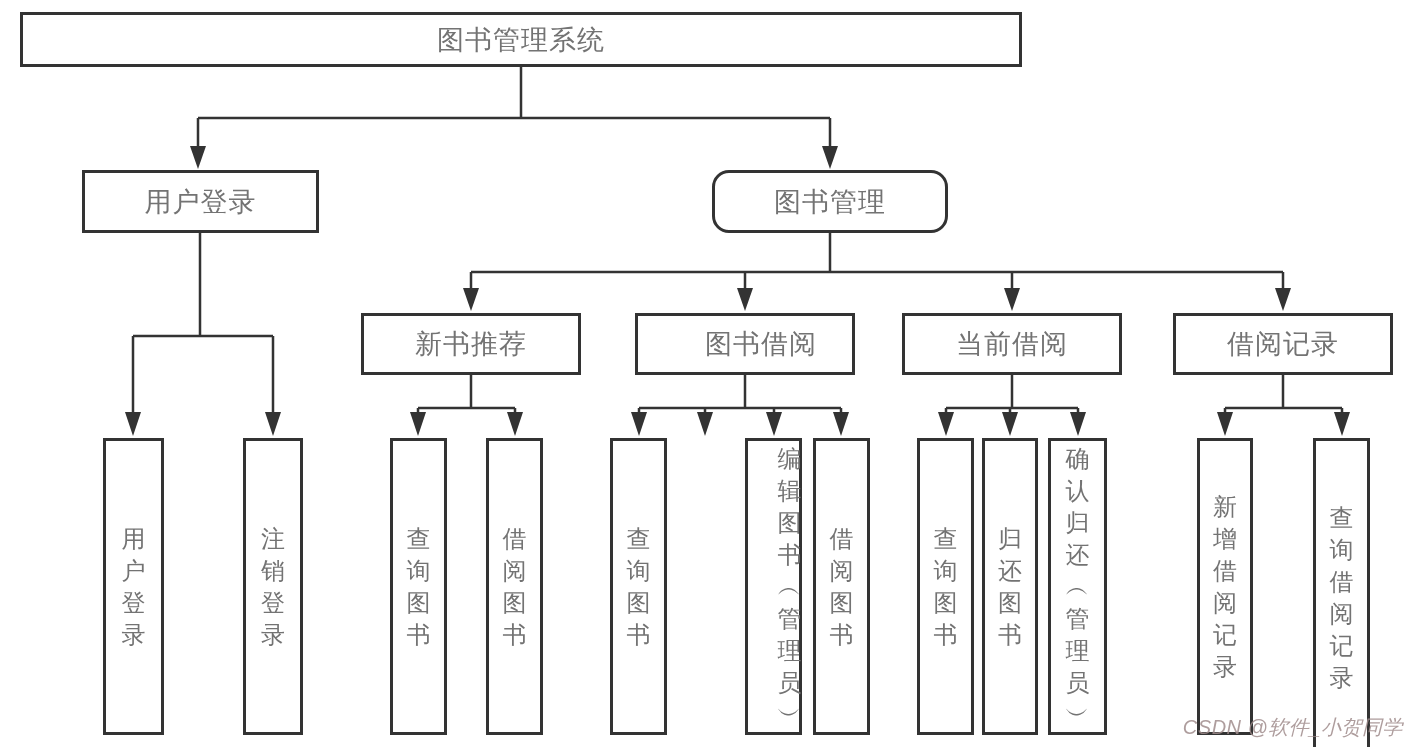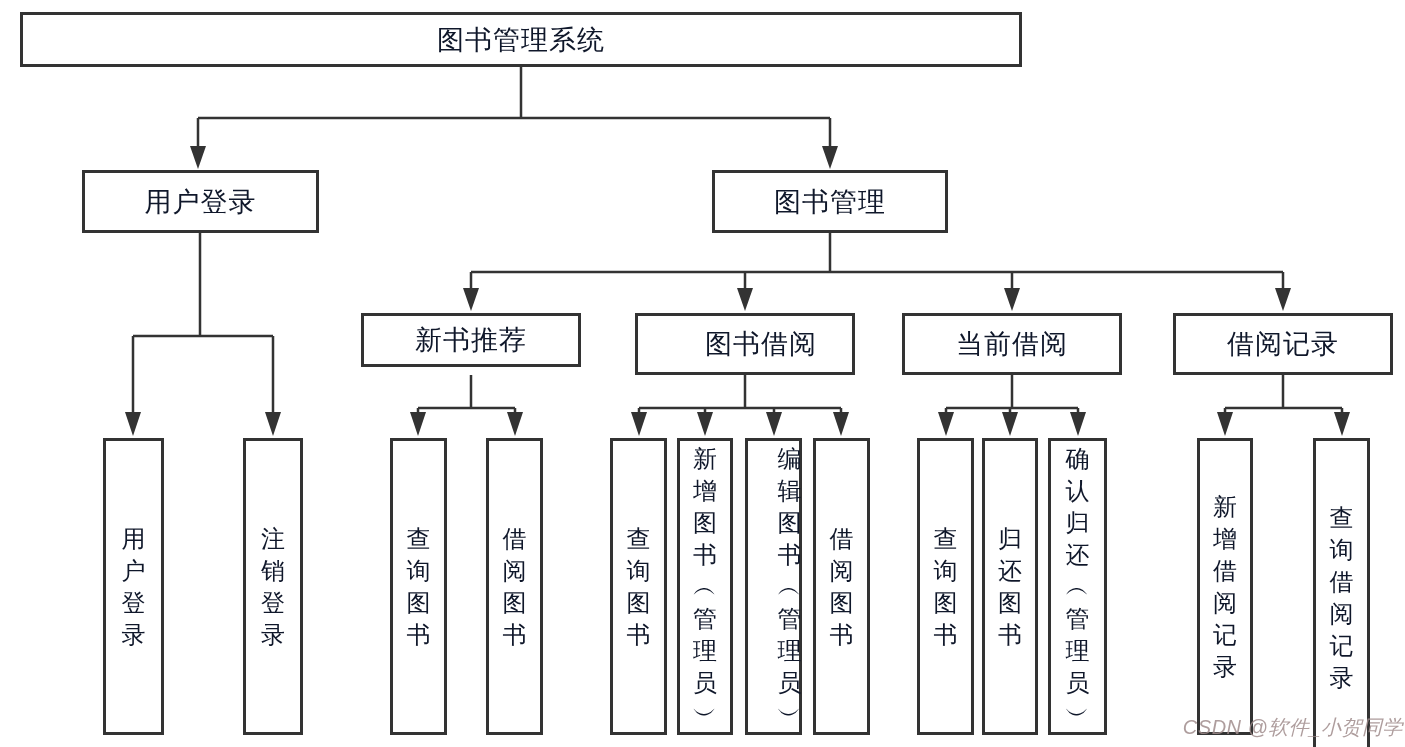--- a/index.html
+++ b/index.html
@@ -5,21 +5,21 @@
   html,body{margin:0;padding:0;}
   body{
     width:1405px;height:747px;position:relative;overflow:hidden;
     background:#ffffff;
     font-family:"Liberation Sans", sans-serif;
   }
   #stage{position:absolute;inset:0;}
   svg.connectors{position:absolute;left:0;top:0;z-index:1;pointer-events:none;}
   .box{
     position:absolute;box-sizing:border-box;z-index:2;
-    border:3px solid #333333;background:#ffffff;color:#0f172a;
+    border:3px solid #333333;background:#ffffff;color:#737373;
     display:flex;align-items:center;justify-content:center;
   }
   .h-label{font-size:27px;letter-spacing:1px;white-space:nowrap;}
   .v-label{
     display:block;width:27px;font-size:24px;line-height:32px;
     text-align:center;word-break:break-all;line-break:anywhere;
     letter-spacing:0;
   }
   .watermark{
     position:absolute;z-index:5;right:2px;top:714px;
@@ -72,25 +72,25 @@
     </g>
   </svg>
 
   <div class="box" style="left:20px;top:12px;width:1002px;height:55px;">
     <span class="h-label">图书管理系统</span>
   </div>
 
   <div class="box" style="left:82px;top:170px;width:237px;height:63px;">
     <span class="h-label">用户登录</span>
   </div>
-  <div class="box" style="left:712px;top:170px;width:236px;height:63px;">
+  <div class="box" style="left:712px;top:170px;width:236px;height:63px;border-radius:17px;">
     <span class="h-label">图书管理</span>
   </div>
 
-  <div class="box" style="left:361px;top:313px;width:220px;height:54px;">
+  <div class="box" style="left:361px;top:313px;width:220px;height:62px;">
     <span class="h-label">新书推荐</span>
   </div>
   <div class="box" style="left:635px;top:313px;width:220px;height:62px;padding-left:32px;">
     <span class="h-label">图书借阅</span>
   </div>
   <div class="box" style="left:902px;top:313px;width:220px;height:62px;">
     <span class="h-label">当前借阅</span>
   </div>
   <div class="box" style="left:1173px;top:313px;width:220px;height:62px;">
     <span class="h-label">借阅记录</span>
@@ -105,23 +105,20 @@
 
   <div class="box" style="left:390px;top:438px;width:57px;height:297px;">
     <span class="v-label">查询图书</span>
   </div>
   <div class="box" style="left:486px;top:438px;width:57px;height:297px;">
     <span class="v-label">借阅图书</span>
   </div>
 
   <div class="box" style="left:610px;top:438px;width:57px;height:297px;">
     <span class="v-label">查询图书</span>
-  </div>
-  <div class="box" style="left:677px;top:438px;width:56px;height:297px;">
-    <span class="v-label">新增图书︵管理员︶</span>
   </div>
   <div class="box" style="left:745px;top:438px;width:57px;height:297px;padding-left:32px;">
     <span class="v-label">编辑图书︵管理员︶</span>
   </div>
   <div class="box" style="left:813px;top:438px;width:57px;height:297px;">
     <span class="v-label">借阅图书</span>
   </div>
 
   <div class="box" style="left:917px;top:438px;width:57px;height:297px;">
     <span class="v-label">查询图书</span>

